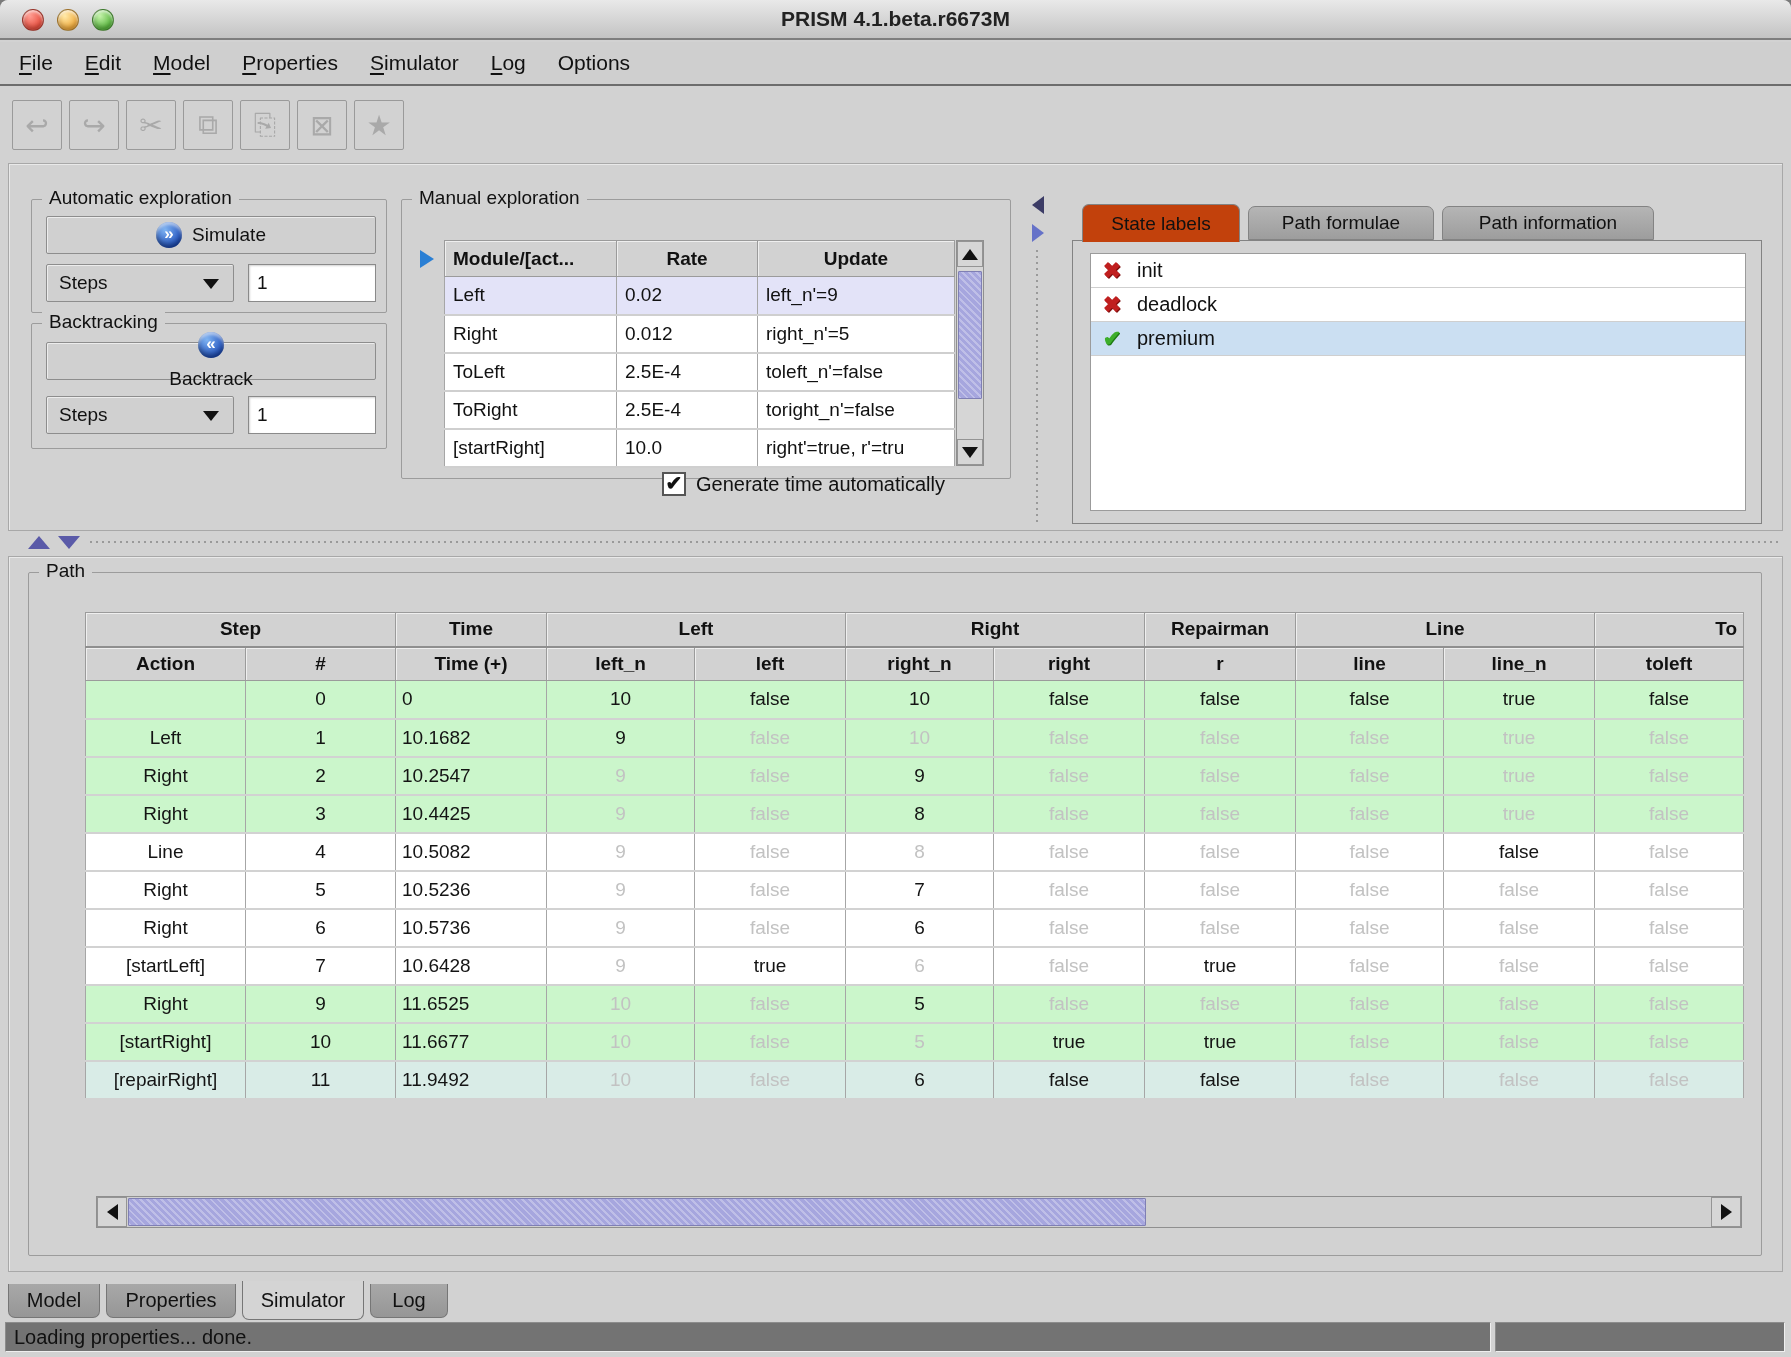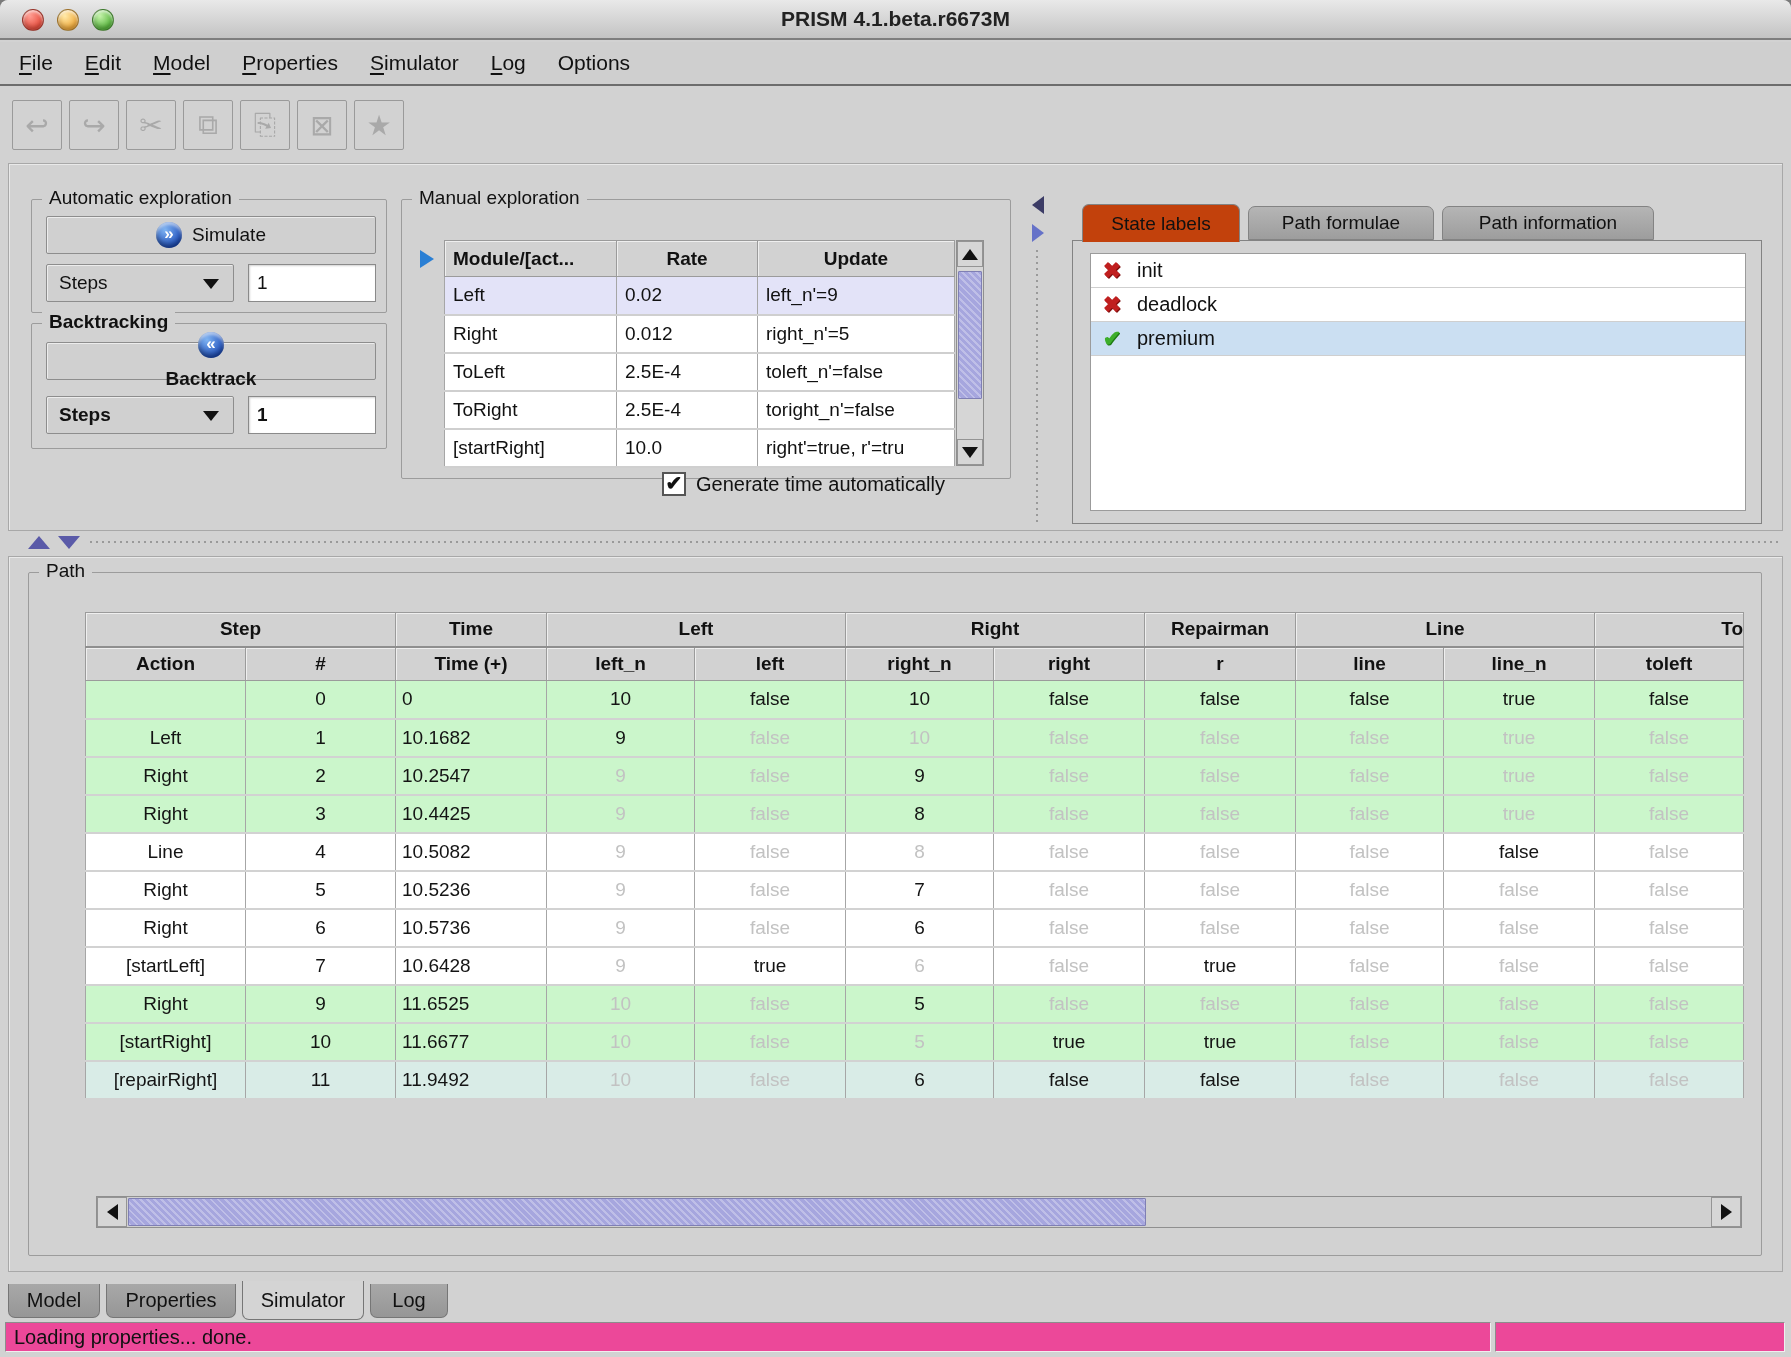--- a/index.html
+++ b/index.html
@@ -124,38 +124,38 @@
   .lab-icon.no::before  { content:"\2716"; color:#c01f1f; text-shadow:1px 1px 0 #7e0f0f; }
   .lab-icon.yes::before { content:"\2714"; color:#3dae2b; text-shadow:1px 1px 0 #1d7a12; }
 
   
   .path-group { left:28px; top:572px; width:1734px; height:684px; }
   .path-table { position:absolute; left:85px; top:612px; width:1658px; }
   .path-table th { background:#d2d2d2; border:1px solid #9b9b9b; box-shadow:inset 1px 1px 0 #efefef;
     font-size:19px; font-weight:bold; color:#111; }
   .path-table thead tr.grp th { height:34px; border-bottom:2px solid #8f8f8f; }
   .path-table thead tr.sub th { height:34px; }
-  .path-table th.right-al { text-align:right; }
+  .path-table th.right-al { text-align:right; padding-right:6px; }
   .path-table td { height:38px; border-left:1px solid #a6a6a6; border-right:1px solid #a6a6a6;
     border-bottom:2px solid #d2d2d2; font-size:19px; color:#141414; text-align:center;
     white-space:nowrap; overflow:hidden; }
   .path-table td.al-left { text-align:left; padding-left:6px; }
   .path-table tr.bg-green td { background:#cbf6cb; }
   .path-table tr.bg-white td { background:#ffffff; }
   .path-table tr.bg-current td { background:#d9ece7; }
   .path-table td.dim { color:#c2c2c2; }
 
   
   .btab { position:absolute; top:1284px; height:34px; border:1px solid #767676; border-top:none;
     border-radius:0 0 7px 7px; background:linear-gradient(#a8a8a8,#969696);
     display:flex; align-items:center; justify-content:center; font-size:20px; color:#111; }
   .btab.active { top:1281px; height:39px; background:#d4d4d4; z-index:2; }
 
   
-  .status-cell { position:absolute; top:1322px; height:30px; background:#ec4899;
+  .status-cell { position:absolute; top:1322px; height:30px; background:#737373;
     border:1px solid; border-color:#8c8c8c #efefef #efefef #8c8c8c;
     display:flex; align-items:center; padding-left:8px; font-size:20px; color:#111; }
 </style>
 </head>
 <body>
 
 <div class="app">
 
   <div class="titlebar">
     <span class="traffic tl-red"></span>
@@ -207,21 +207,21 @@
         <span>Simulate</span>
       </div>
       <div class="combo" style="left:14px; top:64px; width:188px; height:38px;">
         <span>Steps</span>
       </div>
       <div class="text-field" style="left:216px; top:64px; width:128px; height:38px;">
         <span>1</span>
       </div>
     </div>
 
-    <div class="group" style="left:22px; top:159px; width:356px; height:126px;font-weight:bold;">
+    <div class="group" style="left:22px; top:159px; width:356px; height:126px;">
       <span class="group-title">Backtracking</span>
       <div class="sw-button" style="left:14px; top:18px; width:330px; height:38px;flex-direction:column;">
         <span class="blue-circle rw"></span>
         <span>Backtrack</span>
       </div>
       <div class="combo" style="left:14px; top:72px; width:188px; height:38px;">
         <span>Steps</span>
       </div>
       <div class="text-field" style="left:216px; top:72px; width:128px; height:38px;">
         <span>1</span>

